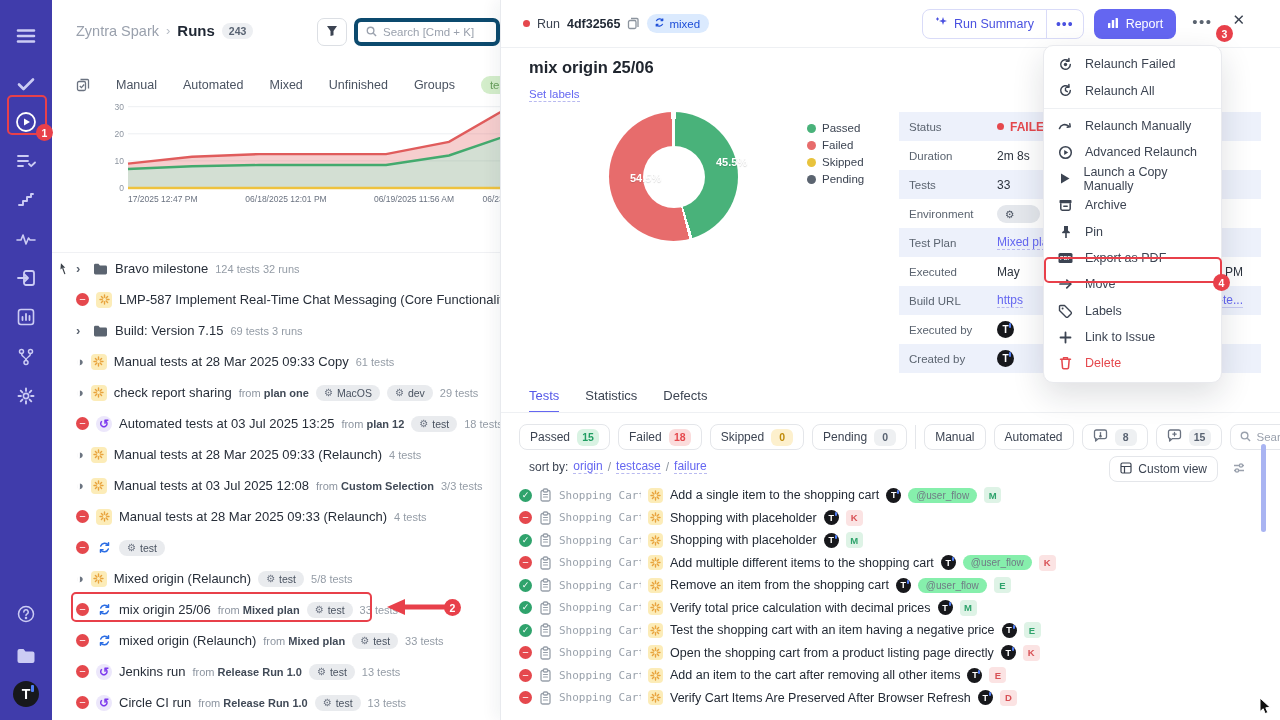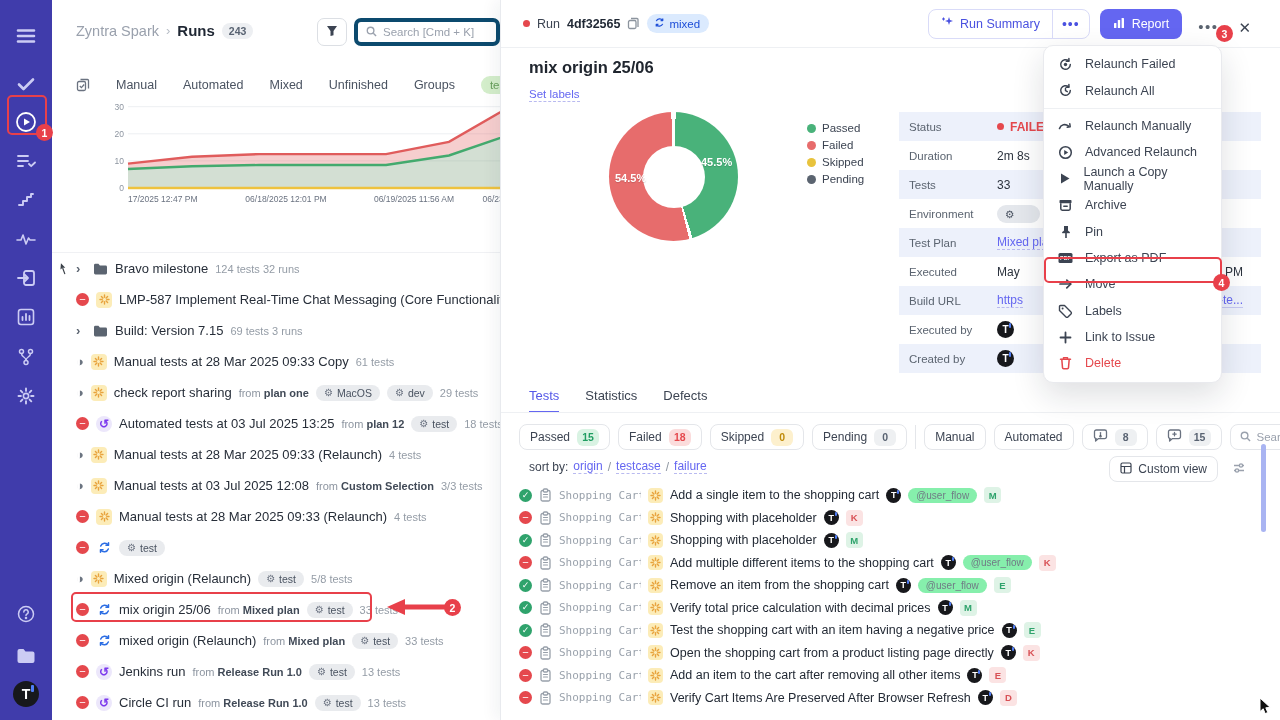--- a/index.html
+++ b/index.html
@@ -53,33 +53,33 @@
   .row-pin { position:absolute; left:6px; top:8px; color:#3a4048; }
 
   
   #right-panel { position:absolute; left:500px; top:0; width:780px; height:720px; background:#fff; border-left:1px solid #e8eaee; box-shadow:-6px 0 14px rgba(25,30,50,.05); }
   .rp-header { position:absolute; left:0; top:0; width:780px; height:48px; border-bottom:1px solid #eef0f3; display:flex; align-items:center; }
   .rp-run-id { position:absolute; left:22px; display:flex; align-items:center; gap:7px; font-size:12.5px; color:#3c4452; }
   .red-dot { width:7px; height:7px; border-radius:50%; background:#e5484d; }
   .rp-run-id b { color:#1f2733; }
   .copy-ic { color:#8c949e; display:flex; cursor:pointer; }
   .mixed-badge { background:#dbeafe; color:#1d4ed8; font-size:11.5px; border-radius:10px; padding:3px 9px 3px 7px; display:inline-flex; align-items:center; gap:4px; cursor:pointer; }
-  .rp-actions { position:absolute; right:26px; top:9px; display:flex; align-items:flex-end; gap:10px; }
+  .rp-actions { position:absolute; right:32px; top:9px; display:flex; align-items:flex-start; gap:10px; }
   .btn-group { display:flex; align-items:center; height:30px; border:1px solid #d9dbf8; border-radius:8px; overflow:hidden; background:#fff; }
   .btn-summary { display:flex; align-items:center; gap:6px; padding:0 12px; color:#4a51e0; font-size:12.5px; font-weight:500; cursor:pointer; }
   .btn-group .vdiv { width:1px; height:30px; background:#d9dbf8; }
   .btn-group .dots { padding:0 9px; color:#4a51e0; font-size:14px; letter-spacing:1px; cursor:pointer; }
   .btn-report { height:30px; background:#6466f1; border-radius:8px; color:#fff; font-size:12.5px; font-weight:500; display:flex; align-items:center; gap:7px; padding:0 13px; cursor:pointer; }
   .btn-dots { color:#5b6470; font-size:15px; letter-spacing:1.5px; cursor:pointer; padding:4px 6px; position:relative; }
   .btn-close { color:#3c4452; font-size:15px; cursor:pointer; padding:2px 4px; }
   .rp-title { position:absolute; left:28px; top:58px; font-size:16.5px; font-weight:bold; color:#20262f; }
   .set-labels { position:absolute; left:28px; top:88px; font-size:11.5px; color:#6466f1; border-bottom:1px dashed #b9baf0; padding-bottom:1px; cursor:pointer; }
   #donut { position:absolute; left:108px; top:112px; width:129px; height:129px; border-radius:50%; }
   #donut .hole { position:absolute; left:50%; top:50%; width:62px; height:62px; margin:-31px 0 0 -31px; background:#fff; border-radius:50%; }
-  .donut-label { position:absolute; color:#fff; font-size:11px; font-weight:bold; text-shadow:0 1px 1px rgba(0,0,0,.15); }
+  .donut-label { position:absolute; color:#fff; font-size:11px; font-weight:bold; text-shadow:0 1px 1px rgba(0,0,0,.15);padding-left:15px; }
   #legend { position:absolute; left:306px; top:122px; display:flex; flex-direction:column; gap:5px; }
   .lg-item { display:flex; align-items:center; gap:6px; font-size:11.5px; color:#3c4452; }
   .lg-dot { width:9px; height:9px; border-radius:50%; }
 
   #details { position:absolute; left:398px; top:112px; width:362px; }
   .d-row { height:29px; display:flex; align-items:center; position:relative; padding-left:10px; }
   .d-row.zebra { background:#edf1fb; }
   .d-label { width:88px; font-size:11.5px; color:#5b6470; flex:none; }
   .d-val { font-size:12px; color:#2b323d; display:flex; align-items:center; gap:6px; }
   .d-val.red { color:#e5484d; font-weight:bold; }

